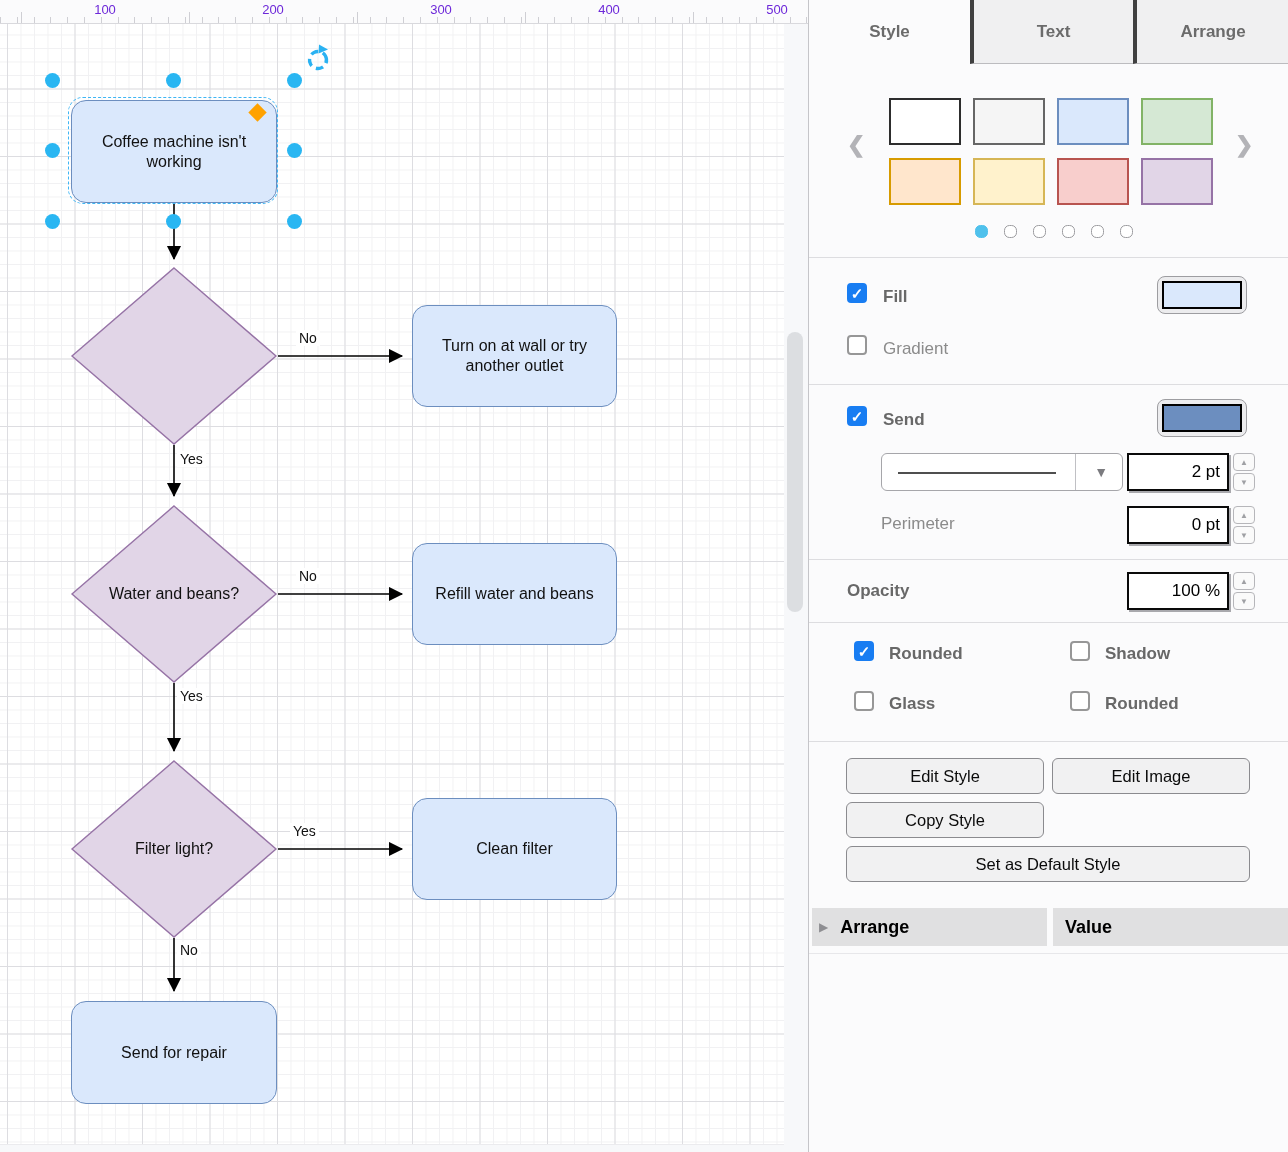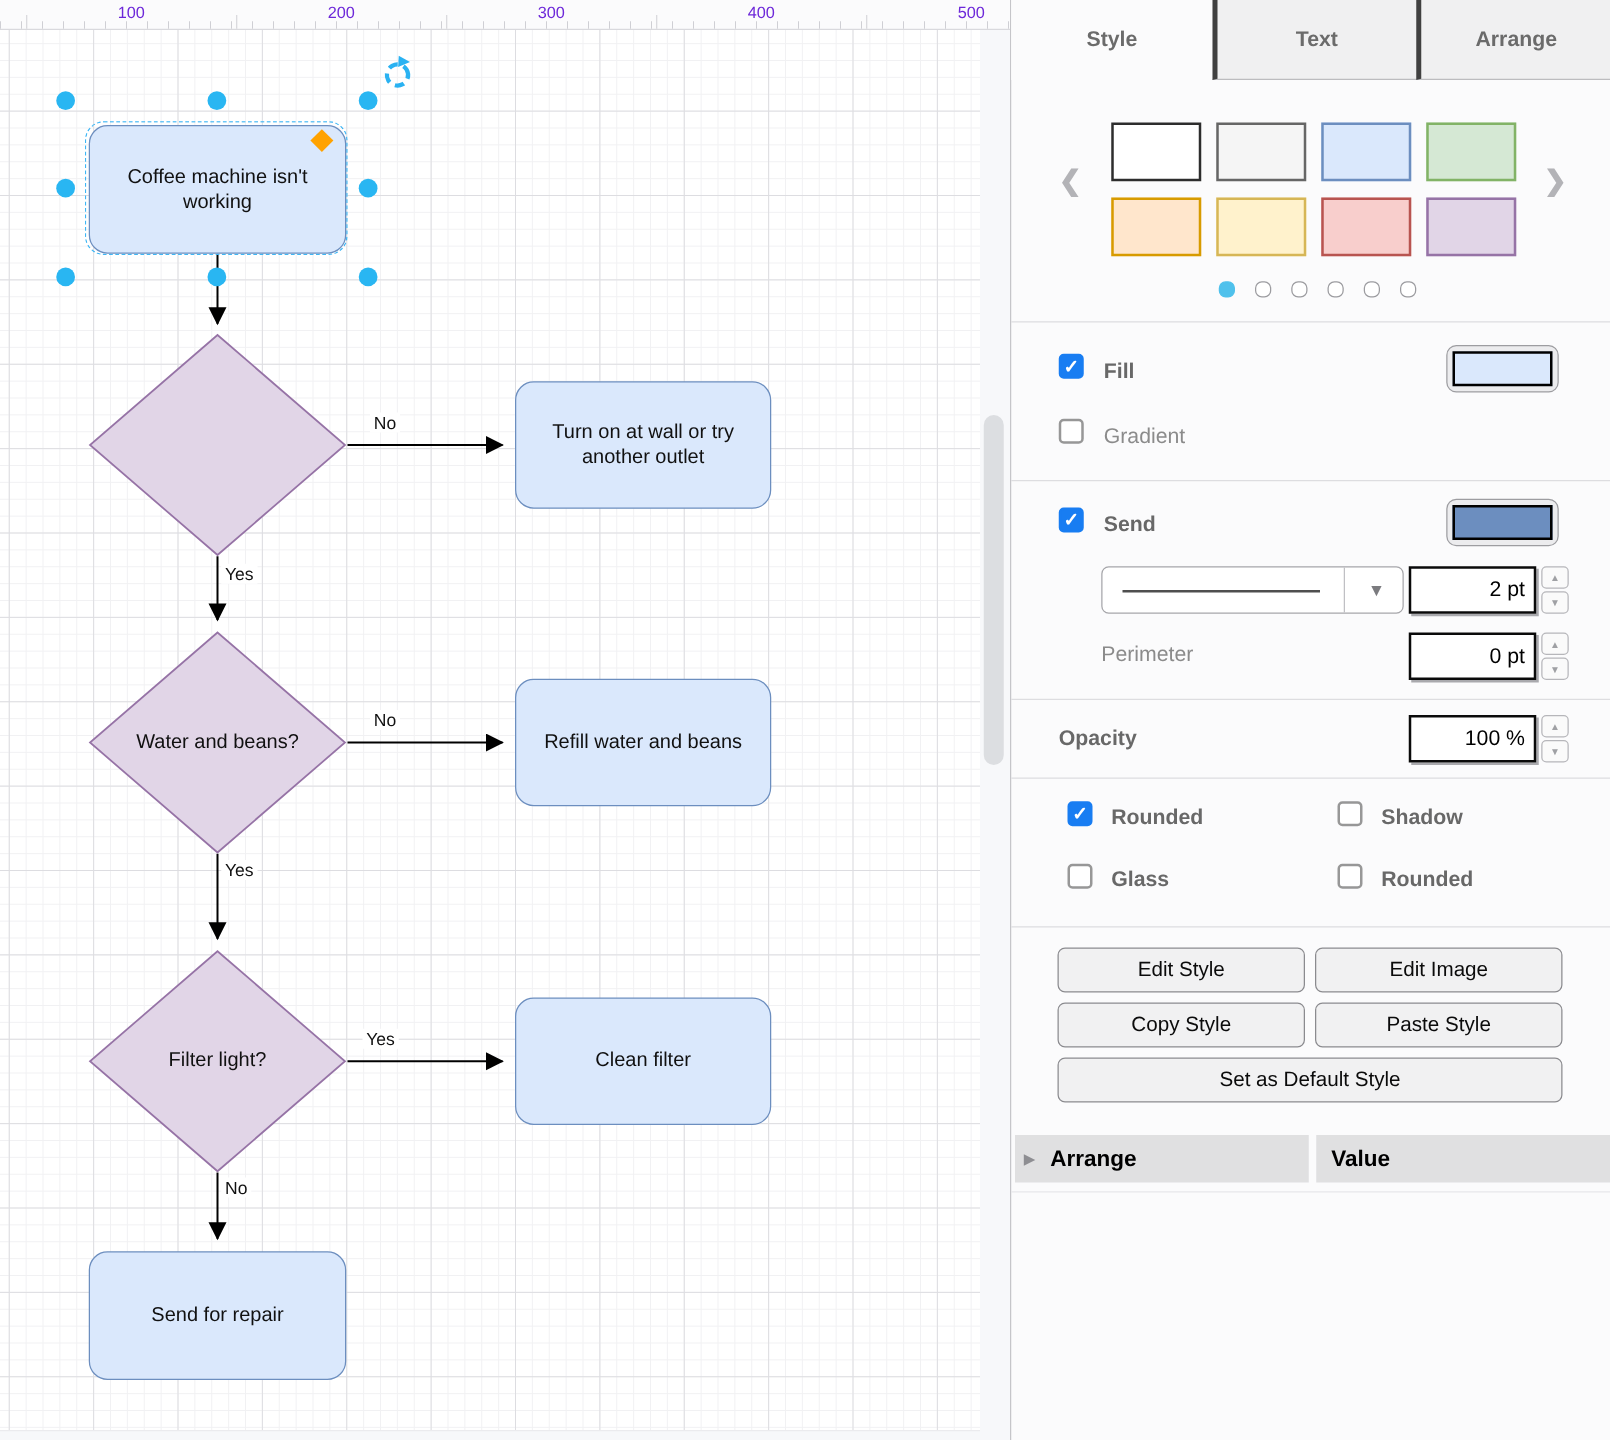--- a/index.html
+++ b/index.html
@@ -258,21 +258,20 @@
   <div class="cb" style="left:45px; top:691px;"></div>
   <div class="lbl" style="left:80px; top:694px;text-align:right;">Glass</div>
   <div class="cb" style="left:261px; top:691px;"></div>
   <div class="lbl" style="left:296px; top:694px;">Rounded</div>
 
   <div class="divider" style="top:741px;"></div>
 
   <div class="pbtn" style="left:37px; top:758px; width:198px;">Edit Style</div>
   <div class="pbtn" style="left:243px; top:758px; width:198px;">Edit Image</div>
   <div class="pbtn" style="left:37px; top:802px; width:198px;">Copy Style</div>
-  <div class="pbtn" style="left:243px; top:802px; width:198px;">Paste Style</div>
   <div class="pbtn" style="left:37px; top:846px; width:404px;">Set as Default Style</div>
 
   <div class="prophead" style="left:3px; width:235px; padding-left:7px;">
     <span class="tri">▶</span>
     <span>Arrange</span>
   </div>
   <div class="prophead" style="left:244px; width:236px; padding-left:12px;">
     <span>Value</span>
   </div>
   <div class="divider" style="top:953px; background:#e7e7ea;"></div>

